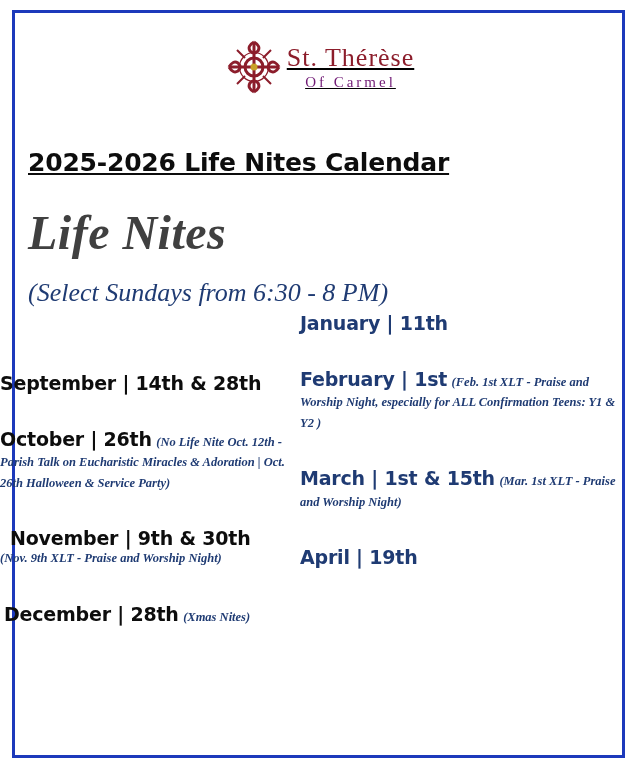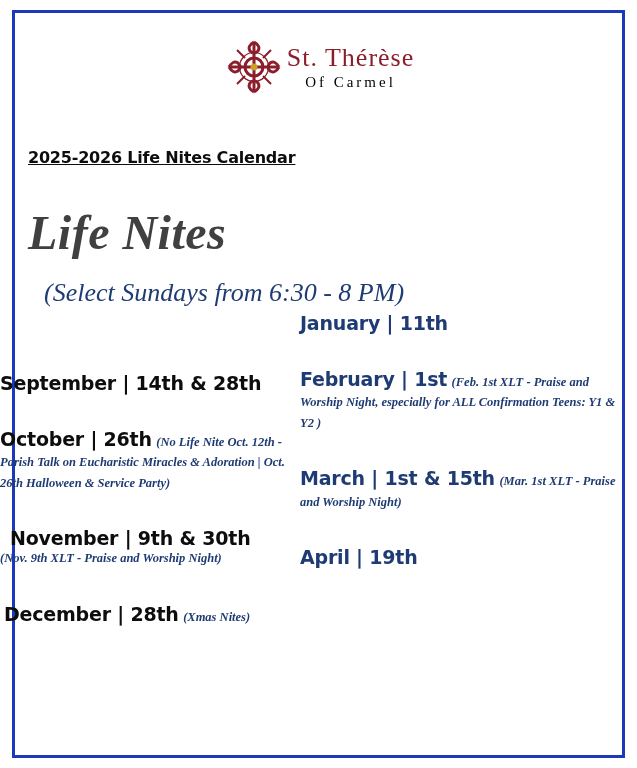--- a/index.html
+++ b/index.html
@@ -33,20 +33,21 @@
   
   .logo-block {
     position: absolute;
     left: 0;
     top: 36px;
     width: 637px;
     display: flex;
     align-items: center;
     justify-content: center;
     gap: 2px;
+    text-decoration: underline;
   }
   .logo-mark {
     width: 62px;
     height: 62px;
     position: relative;
   }
   .logo-text {
     display: flex;
     flex-direction: column;
     align-items: center;
@@ -56,31 +57,31 @@
     font-family: "Liberation Serif", serif;
     font-size: 26px;
     letter-spacing: 1px;
     color: #8c1d2b;
     font-weight: 400;
   }
   .logo-line2 {
     font-family: "Liberation Serif", serif;
     font-size: 15px;
     letter-spacing: 3px;
-    color: #000000;
+    color: #701a75;
     margin-top: 4px;
   }
 
   
   .cal-title {
     position: absolute;
     left: 28px;
     top: 148px;
     font-family: "DejaVu Sans", sans-serif;
-    font-size: 16px;
+    font-size: 25px;
     font-weight: bold;
     color: #0d0d0d;
     text-decoration: underline;
     letter-spacing: -0.2px;
   }
   .life-nites {
     position: absolute;
     left: 28px;
     top: 205px;
     font-family: "Liberation Serif", serif;
@@ -91,21 +92,20 @@
     letter-spacing: 0.5px;
   }
   .subtitle {
     position: absolute;
     left: 28px;
     top: 278px;
     font-family: "Liberation Serif", serif;
     font-style: italic;
     font-size: 26px;
     color: #1f3b73;
-    margin-left: 16px;
   }
 
   
   .col {
     position: absolute;
     box-sizing: border-box;
   }
   .col-left {
     left: 0;
     top: 340px;

